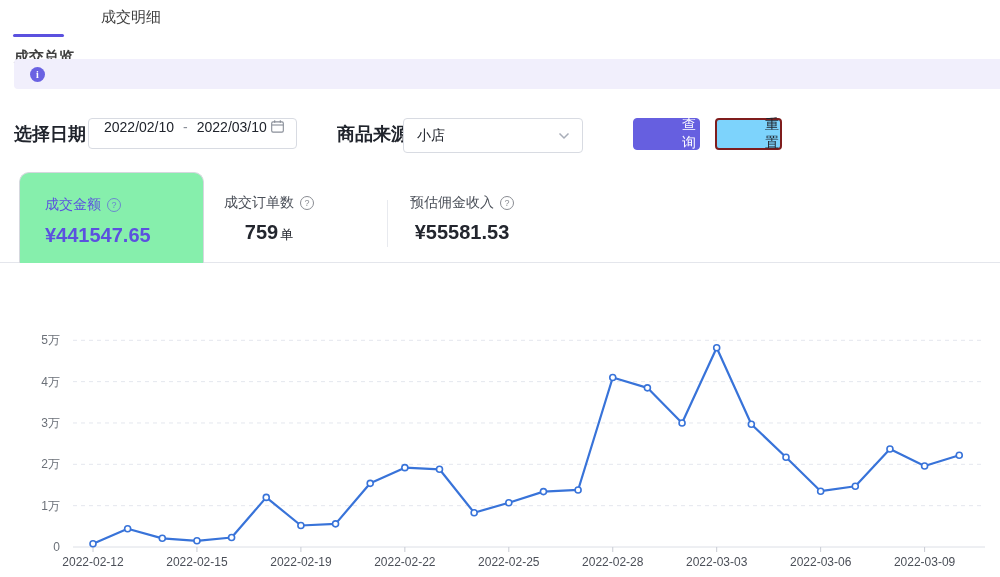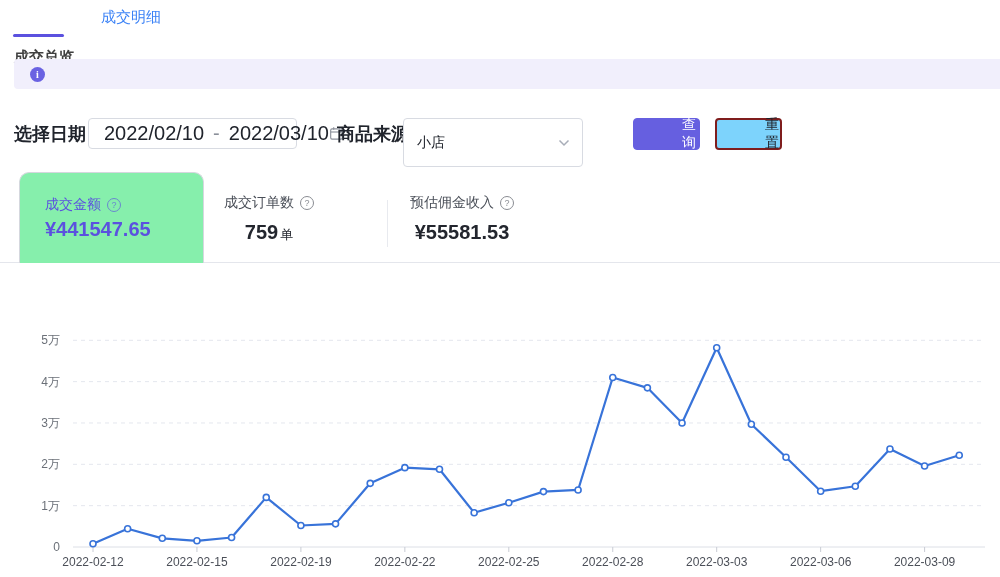--- a/index.html
+++ b/index.html
@@ -1,58 +1,58 @@
 <!DOCTYPE html>
 <html><head>
 <meta charset="utf-8">
 <style>
   * { margin:0; padding:0; box-sizing:border-box; }
   html,body { width:1000px; height:577px; background:#fff; overflow:hidden;
               font-family:"Liberation Sans", sans-serif; position:relative; }
 
   
   .tabbar { position:absolute; top:4px; left:14px; display:flex; gap:27px; }
-  .tab { font-size:15px; color:#3b82f6; cursor:pointer; padding:4px 0; }
+  .tab { font-size:15px; color:#404040; cursor:pointer; padding:4px 0; }
   .tab.active { color:#404040; font-weight:bold;margin-top:40px; }
   .tab-underline { position:absolute; left:13px; top:34px; width:51px; height:3px;
                    background:#5b51df; border-radius:2px; }
 
   
   .banner { position:absolute; left:14px; top:59px; width:986px; height:30px;
             background:#f1effc; border-radius:4px 0 0 4px; display:flex; align-items:center;
             padding-left:16px; gap:9px; }
   .info-icon { width:15px; height:15px; border-radius:50%; background:#6a62e2; color:#fff;
                font-size:10px; font-weight:bold; display:flex; align-items:center;
                justify-content:center; flex:0 0 auto; font-family:"Liberation Serif",serif; }
   .banner-text { font-size:13px; color:#30333a; }
 
   
   .flabel { position:absolute; top:118px; height:32px; line-height:32px; font-size:18px; color:#20242c;font-weight:bold; }
   .date-input { position:absolute; left:88px; top:118px; width:209px; height:31px;
                 border:1px solid #d8dbe2; border-radius:4px; background:#fff;
-                display:flex; align-items:center; padding:0 11px 0 15px; font-size:20px; color:#20242c; }
+                display:flex; padding:0 11px 0 15px; font-size:14px; color:#20242c; }
   .date-sep { color:#8a8f99; margin:0 9px; }
   .cal-icon { margin-left:auto; display:flex; }
-  .select-box { position:absolute; left:403px; top:118px; width:180px; height:49px;
+  .select-box { position:absolute; left:403px; top:118px; width:180px; height:35px;
                 border:1px solid #d8dbe2; border-radius:4px; background:#fff;
                 display:flex; align-items:center; padding:0 12px 0 13px; font-size:14px; color:#20242c; }
   .chev { margin-left:auto; display:flex; }
   .btn { position:absolute; top:118px; width:67px; height:32px; border-radius:4px;
          font-size:14px; display:flex; align-items:center; justify-content:center; cursor:pointer;padding-left:48px; }
   .btn-query { left:633px; background:#665fe0; color:#fff; border:1px solid #665fe0; }
   .btn-reset { left:715px; background:#7dd3fc; color:#20242c; border:2px solid #7f1d1d; }
 
   
   .panel-topline { position:absolute; left:0; top:262px; width:1000px; border-top:1px solid #e4e6ec; }
   .stat-card-selected { position:absolute; left:19px; top:172px; width:185px; height:91px;
                         background:#86efac; border:1px solid #d5d7de; border-bottom:none;
                         border-radius:10px 10px 0 0; z-index:2; padding:23px 0 0 25px; }
   .stat-label { font-size:14px; display:flex; align-items:center; gap:6px; }
   .stat-card-selected .stat-label { color:#5b51df; }
-  .stat-value { margin-top:4px; font-size:20px; font-weight:bold; }
+  .stat-value { margin-top:10px; font-size:20px; font-weight:bold; }
   .stat-card-selected .stat-value { color:#5b51df; }
   .help { width:14px; height:14px; border-radius:50%; border:1px solid currentColor;
           font-size:9px; display:inline-flex; align-items:center; justify-content:center;
           opacity:.65; }
   .stat-plain { position:absolute; top:194px;text-align:center; }
   .stat-plain .stat-label { color:#4a4f58; }
   .stat-plain .stat-value { color:#23262e; margin-top:9px; }
   .stat-unit { font-size:13px; font-weight:normal; margin-left:2px; }
   .stat-divider { position:absolute; left:387px; top:200px; width:1px; height:47px; background:#e8eaef; }
 

